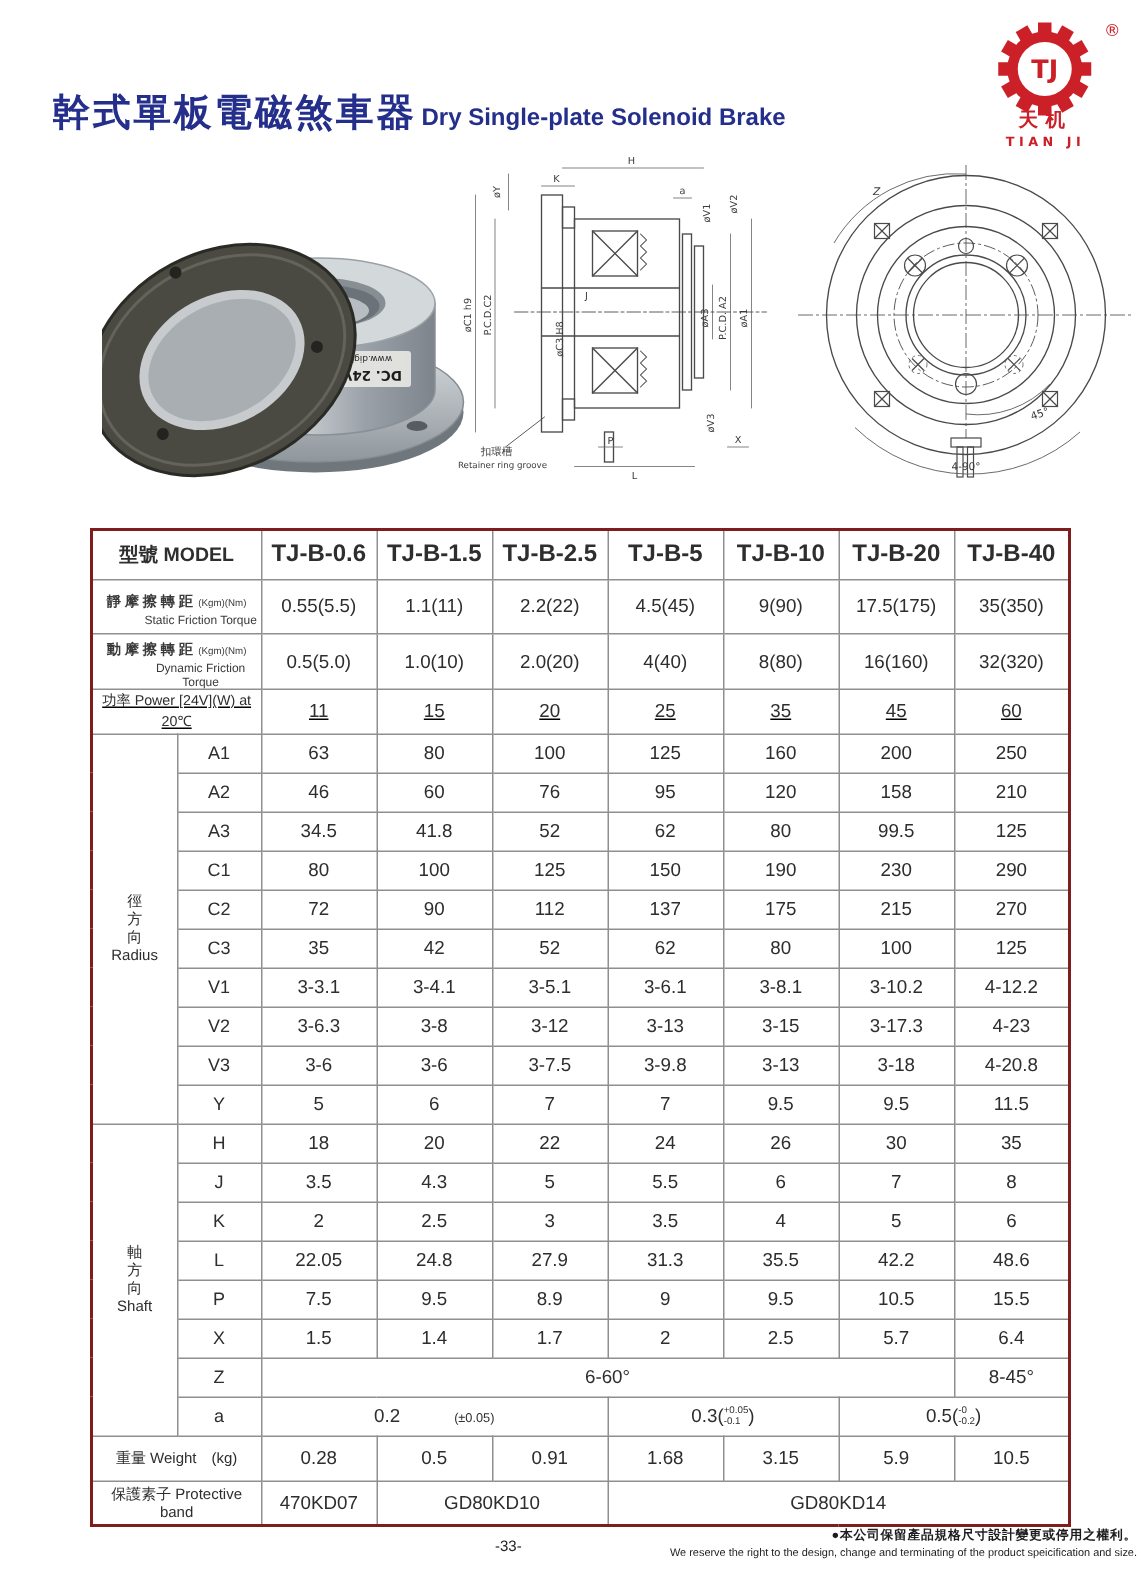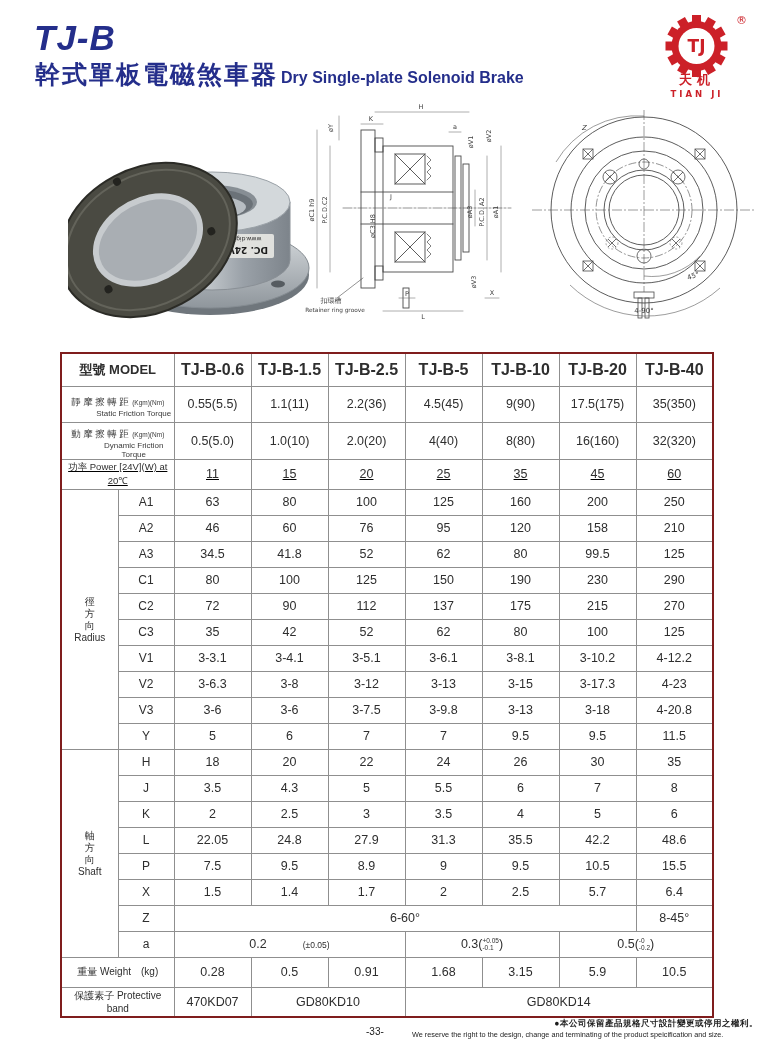--- a/index.html
+++ b/index.html
@@ -32,44 +32,43 @@
   tr.r-torque{ height:36px; }
   tr.r-power { height:30px;text-decoration:underline; }
   tr.r-dim   { height:26px; }
   tr.r-weight{ height:30px; }
   tr.r-band  { height:30px; }
   th.lbl-model { font-size:13px; }
   td.val { font-size:12.5px; }
   td.dim { font-size:12px; }
   td.lbl-left { text-align:left; padding-left:6px; }
   .lz { white-space:nowrap; }
-  .zh { font-size:9.5px; font-weight:normal; letter-spacing:2.5px; color:#3a3a3a; }
+  .zh { font-size:9.5px; font-weight:bold; letter-spacing:2.5px; color:#3a3a3a; }
   .unit { font-size:6.5px; letter-spacing:0; margin-left:1px; color:#3a3a3a; }
   .le { font-size:8px; color:#3a3a3a;padding-left:32px; }
   td.power-lbl { font-size:9.5px; }
   td.sec { vertical-align:middle; }
   .sc { font-size:10px; line-height:12px; }
   .se { font-size:10px; }
   .tol-s { font-size:8.5px;margin-left:36px; }
   .stack { display:inline-flex; flex-direction:column; vertical-align:middle;
            font-size:6.5px; line-height:7px; text-align:left; }
   td.wlbl { font-size:10px; }
 
   
-  .page-num { position:absolute; left:330px; top:1026px; font-size:10px; color:#222;margin-left:36px; }
+  .page-num { position:absolute; left:330px; top:1026px; font-size:10px; color:#222; }
   .foot-note { position:absolute; left:408px; top:1018px; width:350px; color:#1d1d1d; }
   .fn-zh { font-size:8.5px; font-weight:bold; letter-spacing:0.5px;text-align:right; }
-  .fn-en { font-size:7.3px; margin-left:4px; }
+  .fn-en { font-size:7.3px; margin-left:4px;text-align:right; }
 </style>
 </head>
 <body>
 
 <div id="page">
 
-  <div class="title">TJ-B</div>
   <div class="subtitle-row">
     <span class="subtitle-zh">幹式單板電磁煞車器</span><span class="subtitle-en">Dry Single-plate Solenoid Brake</span>
   </div>
 
   <svg class="logo" viewBox="0 0 100 92">
     <g>
       <g fill="#cc2028">
         <rect x="41" y="5" width="9" height="11" transform="rotate(0 45.5 36)"></rect>
         <rect x="41" y="5" width="9" height="11" transform="rotate(30 45.5 36)"></rect>
         <rect x="41" y="5" width="9" height="11" transform="rotate(60 45.5 36)"></rect>
@@ -287,21 +286,21 @@
             <th class="model">TJ-B-20</th>
             <th class="model">TJ-B-40</th>
           </tr>
           <tr class="r-torque">
             <td class="lbl-left" colspan="2">
               <div class="lz"><span class="zh">靜摩擦轉距</span><span class="unit">(Kgm)(Nm)</span></div>
               <div class="le">Static Friction Torque</div>
             </td>
             <td class="val">0.55(5.5)</td>
             <td class="val">1.1(11)</td>
-            <td class="val">2.2(36)</td>
+            <td class="val">2.2(22)</td>
             <td class="val">4.5(45)</td>
             <td class="val">9(90)</td>
             <td class="val">17.5(175)</td>
             <td class="val">35(350)</td>
           </tr>
           <tr class="r-torque">
             <td class="lbl-left" colspan="2">
               <div class="lz"><span class="zh">動摩擦轉距</span><span class="unit">(Kgm)(Nm)</span></div>
               <div class="le">Dynamic Friction Torque</div>
             </td>

